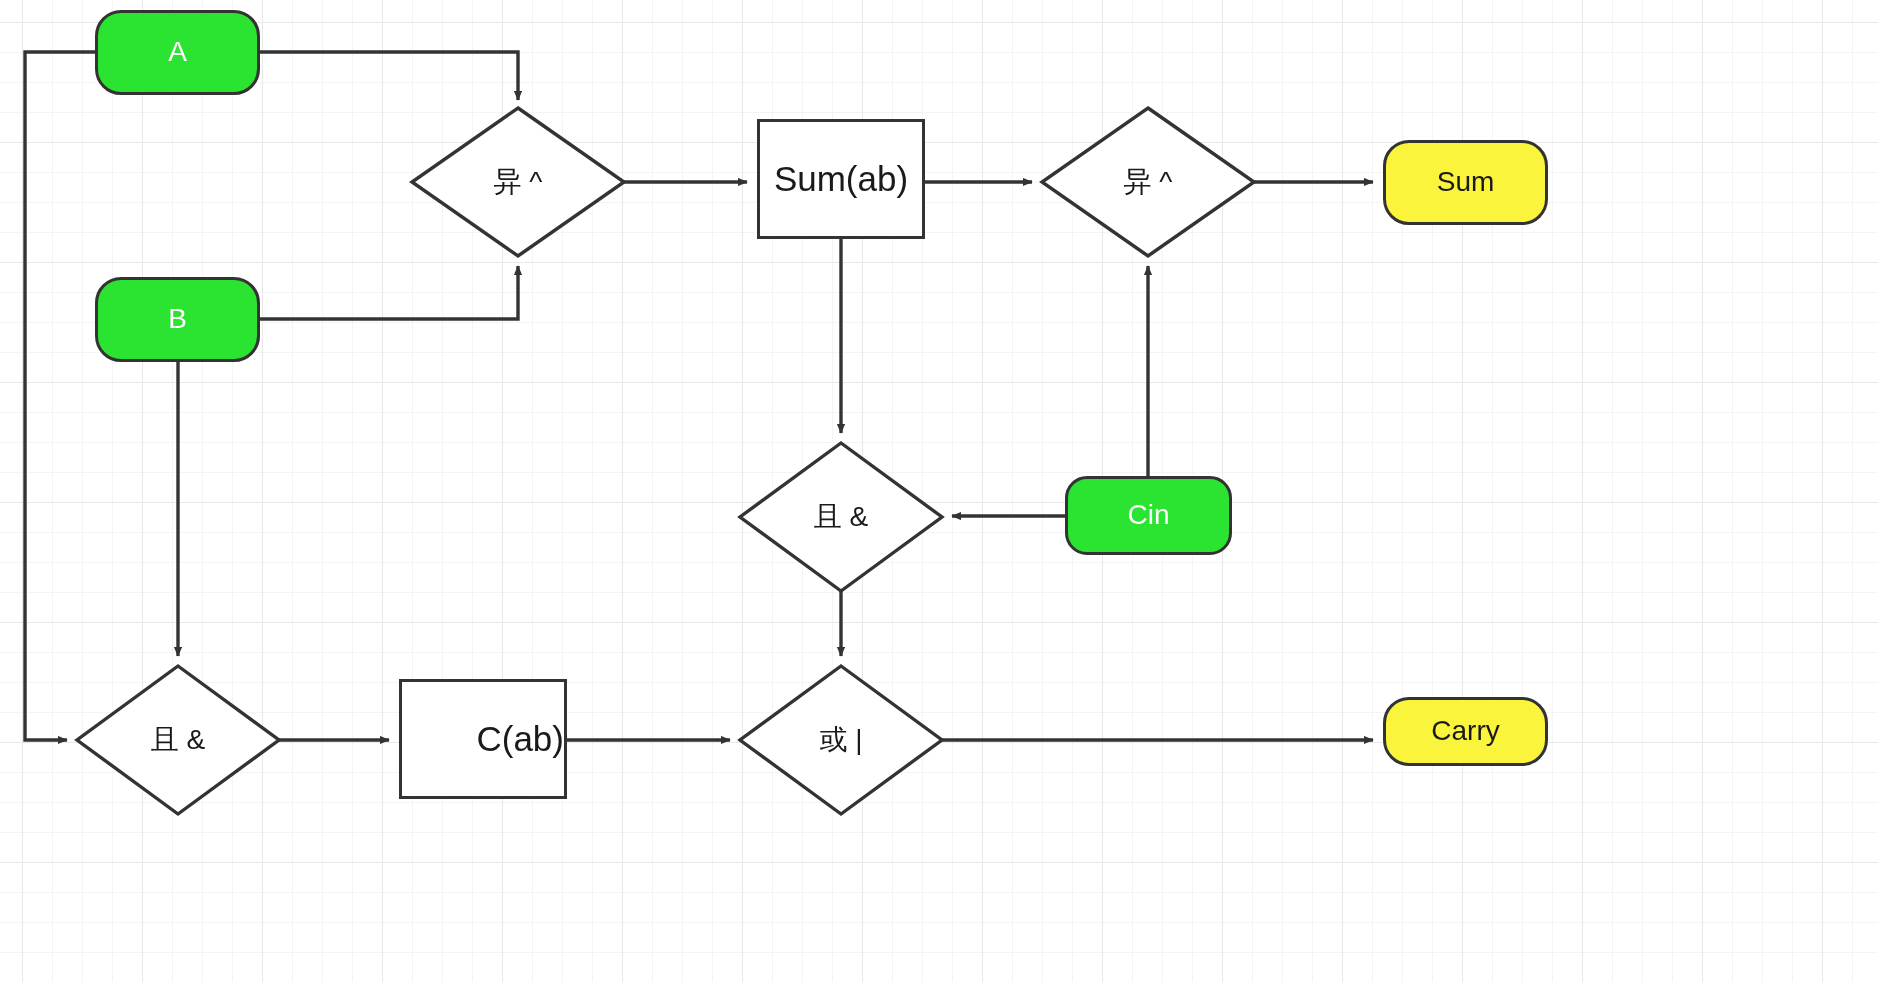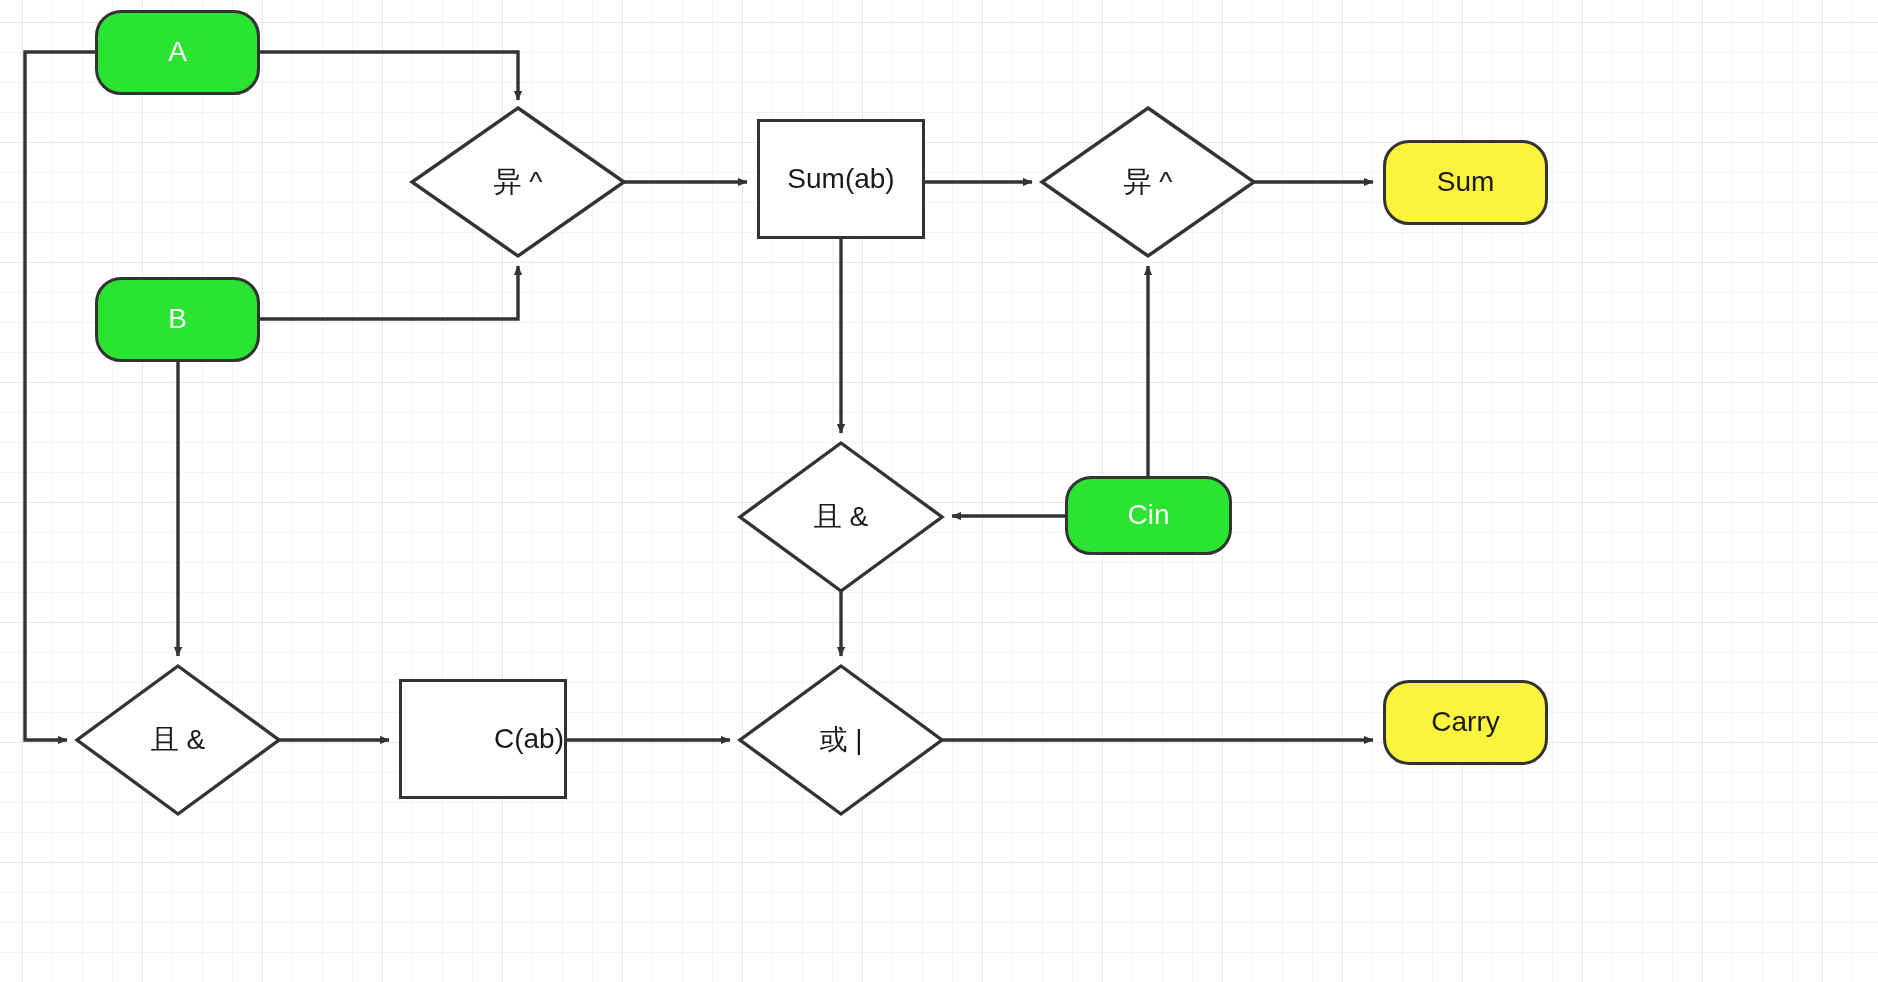--- a/index.html
+++ b/index.html
@@ -51,21 +51,21 @@
     color: #ffffff;
   }
   .terminal.yellow {
     background: #FBF43C;
     color: #1a1a1a;
   }
   .process {
     background: #ffffff;
     border: 3px solid #333333;
     color: #1a1a1a;
-    font-size: 28px;
+    font-size: 35px;
   }
   .decision {
     background: transparent;
     color: #1a1a1a;
     font-size: 28px;
   }
   .decision .dia-label {
     position: relative;
     z-index: 2;
   }
@@ -141,33 +141,33 @@
   </div>
 
   <div class="node terminal yellow" style="left:1383px; top:140px; width:165px; height:85px;">
     <span>Sum</span>
   </div>
 
   <div class="node decision" style="left:740px; top:443px; width:202px; height:148px;">
     <span class="dia-label">且 &amp;</span>
   </div>
 
-  <div class="node terminal green" style="left:1065px; top:476px; width:167px; height:79px;">
+  <div class="node terminal green" style="left:1065px; top:476px; width:167px; height:79px;border-radius:22px;">
     <span>Cin</span>
   </div>
 
   <div class="node decision" style="left:77px; top:666px; width:202px; height:148px;">
     <span class="dia-label">且 &amp;</span>
   </div>
 
   <div class="node process" style="left:399px; top:679px; width:168px; height:120px;justify-content:flex-end;">
     <span>C(ab)</span>
   </div>
 
   <div class="node decision" style="left:740px; top:666px; width:202px; height:148px;">
     <span class="dia-label">或 |</span>
   </div>
 
-  <div class="node terminal yellow" style="left:1383px; top:680px; width:165px; height:85px;">
+  <div class="node terminal yellow" style="left:1383px; top:697px; width:165px; height:69px;">
     <span>Carry</span>
   </div>
 
 </div>
 
 </body></html>

